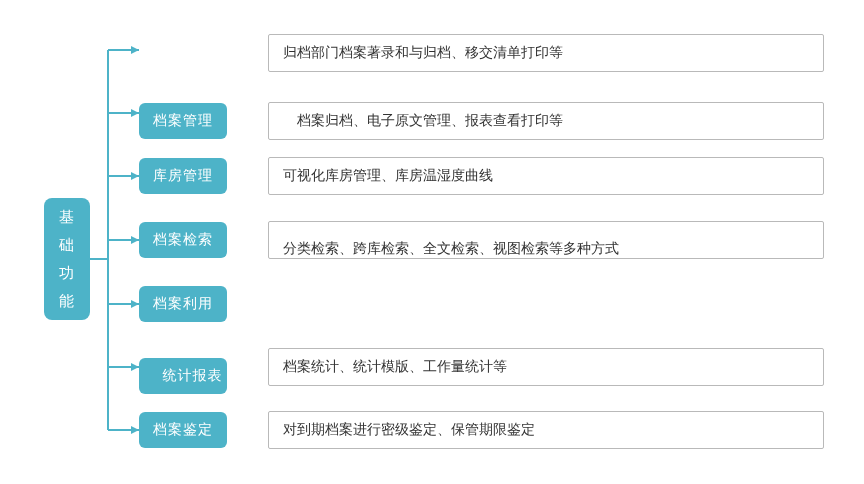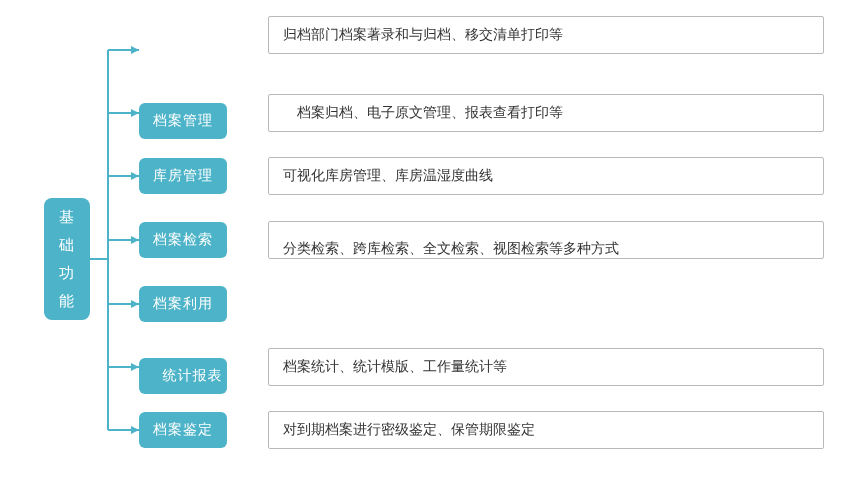--- a/index.html
+++ b/index.html
@@ -109,28 +109,28 @@
     <path d="M 139 240 L 131 236 L 131 244 Z" fill="#4db3c8"></path>
     <path d="M 139 304 L 131 300 L 131 308 Z" fill="#4db3c8"></path>
     <path d="M 139 367 L 131 363 L 131 371 Z" fill="#4db3c8"></path>
     <path d="M 139 430 L 131 426 L 131 434 Z" fill="#4db3c8"></path>
   </svg>
 
   <div class="root-node">
     <span class="root-label">基础功能</span>
   </div>
 
-  <div class="desc-node" style="top:16px;">
+  <div class="desc-node" style="top:34px;">
     <span>归档部门档案著录和与归档、移交清单打印等</span>
   </div>
 
   <div class="cat-node" style="top:103px;">
     <span>档案管理</span>
   </div>
-  <div class="desc-node" style="top:94px;padding-left:28px;">
+  <div class="desc-node" style="top:102px;padding-left:28px;">
     <span>档案归档、电子原文管理、报表查看打印等</span>
   </div>
 
   <div class="cat-node" style="top:158px;">
     <span>库房管理</span>
   </div>
   <div class="desc-node" style="top:157px;">
     <span>可视化库房管理、库房温湿度曲线</span>
   </div>
 

